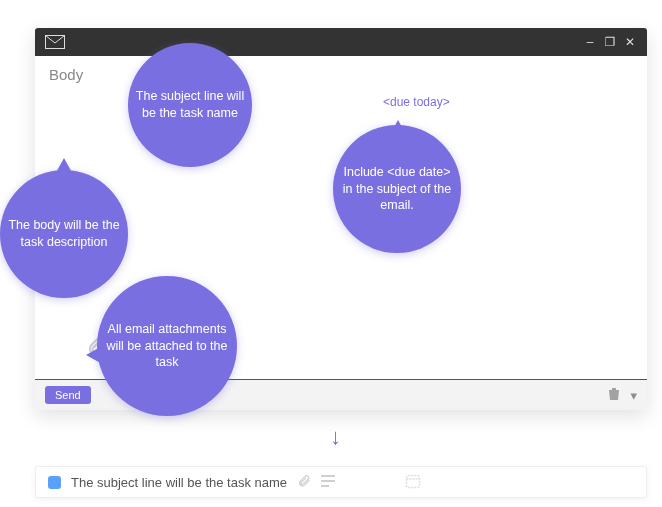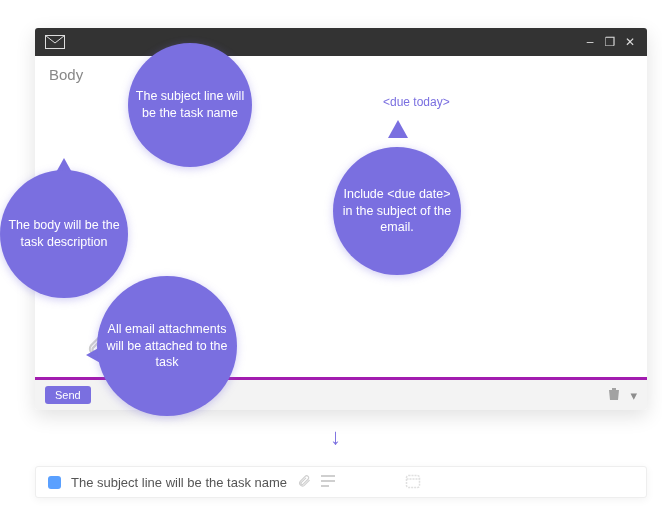--- a/index.html
+++ b/index.html
@@ -10,30 +10,30 @@
 .titlebar-spacer{flex:1}
 .title-btn{width:14px;text-align:center;font-size:12px;color:#ddd;margin-left:6px;cursor:default}
 .row{display:flex;align-items:center;padding:8px 14px;border-bottom:1px solid #eee;font-size:13px;color:#888}
 .row .label{color:#555;width:56px}
 .row-to{position:relative}
 .row-to .ccbcc{margin-left:auto;color:#bbb;font-size:12px;letter-spacing:1px}
 .row-to .cc{margin-right:8px}
 .due-token{position:absolute;left:348px;top:67px;font-size:12px;color:#7a6fe0}
 .body-area{padding:10px 14px;color:#888;font-size:15px;height:250px}
 .attach-area{position:absolute;left:50px;bottom:48px;color:#bdbdbd}
-.bottom-bar{position:absolute;left:0;right:0;bottom:0;height:30px;background:#f3f3f3;border-top:3px solid #a21caf;display:flex;align-items:center;padding:0 10px 0 10px}
+.bottom-bar{position:absolute;left:0;right:0;bottom:0;height:30px;background:#f3f3f3;border-top:1px solid #a21caf;display:flex;align-items:center;padding:0 10px 0 10px}
 .send-btn{background:#7a6fe0;color:#fff;font-size:11px;border:none;padding:3px 10px;border-radius:3px;cursor:pointer}
 .b-spacer{flex:1}
 .trash-icon,.more-icon{color:#8d8d8d;margin-left:10px;font-size:13px}
 .bubble{position:absolute;background:#7a6fe0;color:#fff;border-radius:50%;display:flex;align-items:center;justify-content:center;text-align:center;font-size:12.5px;line-height:1.35;font-weight:500;box-shadow:0 2px 8px rgba(122,111,224,.35)}
 .bubble span{padding:10px 6px}
 .tail{position:absolute;width:0;height:0}
 .bubble-subject{left:128px;top:43px;width:124px;height:124px}
 .tail-subject{left:140px;top:83px;border-right:18px solid #7a6fe0;border-top:12px solid transparent;border-bottom:12px solid transparent;transform:rotate(-10deg)}
-.bubble-due{left:333px;top:147px;width:128px;height:128px}
+.bubble-due{left:333px;top:125px;width:128px;height:128px}
 .tail-due{left:388px;top:120px;border-bottom:18px solid #7a6fe0;border-left:10px solid transparent;border-right:10px solid transparent}
 .bubble-body{left:0px;top:170px;width:128px;height:128px}
 .tail-body{left:54px;top:158px;border-bottom:18px solid #7a6fe0;border-left:10px solid transparent;border-right:10px solid transparent}
 .bubble-attach{left:97px;top:276px;width:140px;height:140px}
 .tail-attach{left:86px;top:345px;border-right:18px solid #7a6fe0;border-top:10px solid transparent;border-bottom:10px solid transparent}
 .arrow{position:absolute;left:330px;top:424px;color:#7a6fe0;font-size:22px}
 .task-row{position:absolute;left:35px;top:466px;width:612px;height:32px;background:#fff;border:1px solid #eee;border-radius:3px;display:flex;align-items:center;padding:0 12px;box-sizing:border-box;box-shadow:0 2px 8px rgba(0,0,0,.05);color:#555;font-size:13px}
 .task-check{width:13px;height:13px;background:#5aa0ff;border-radius:3px;margin-right:10px;flex:none}
 .task-title{flex:0 0 auto}
 .meta-icons{display:flex;align-items:center;margin-left:10px;color:#cfcfcf;gap:10px}

